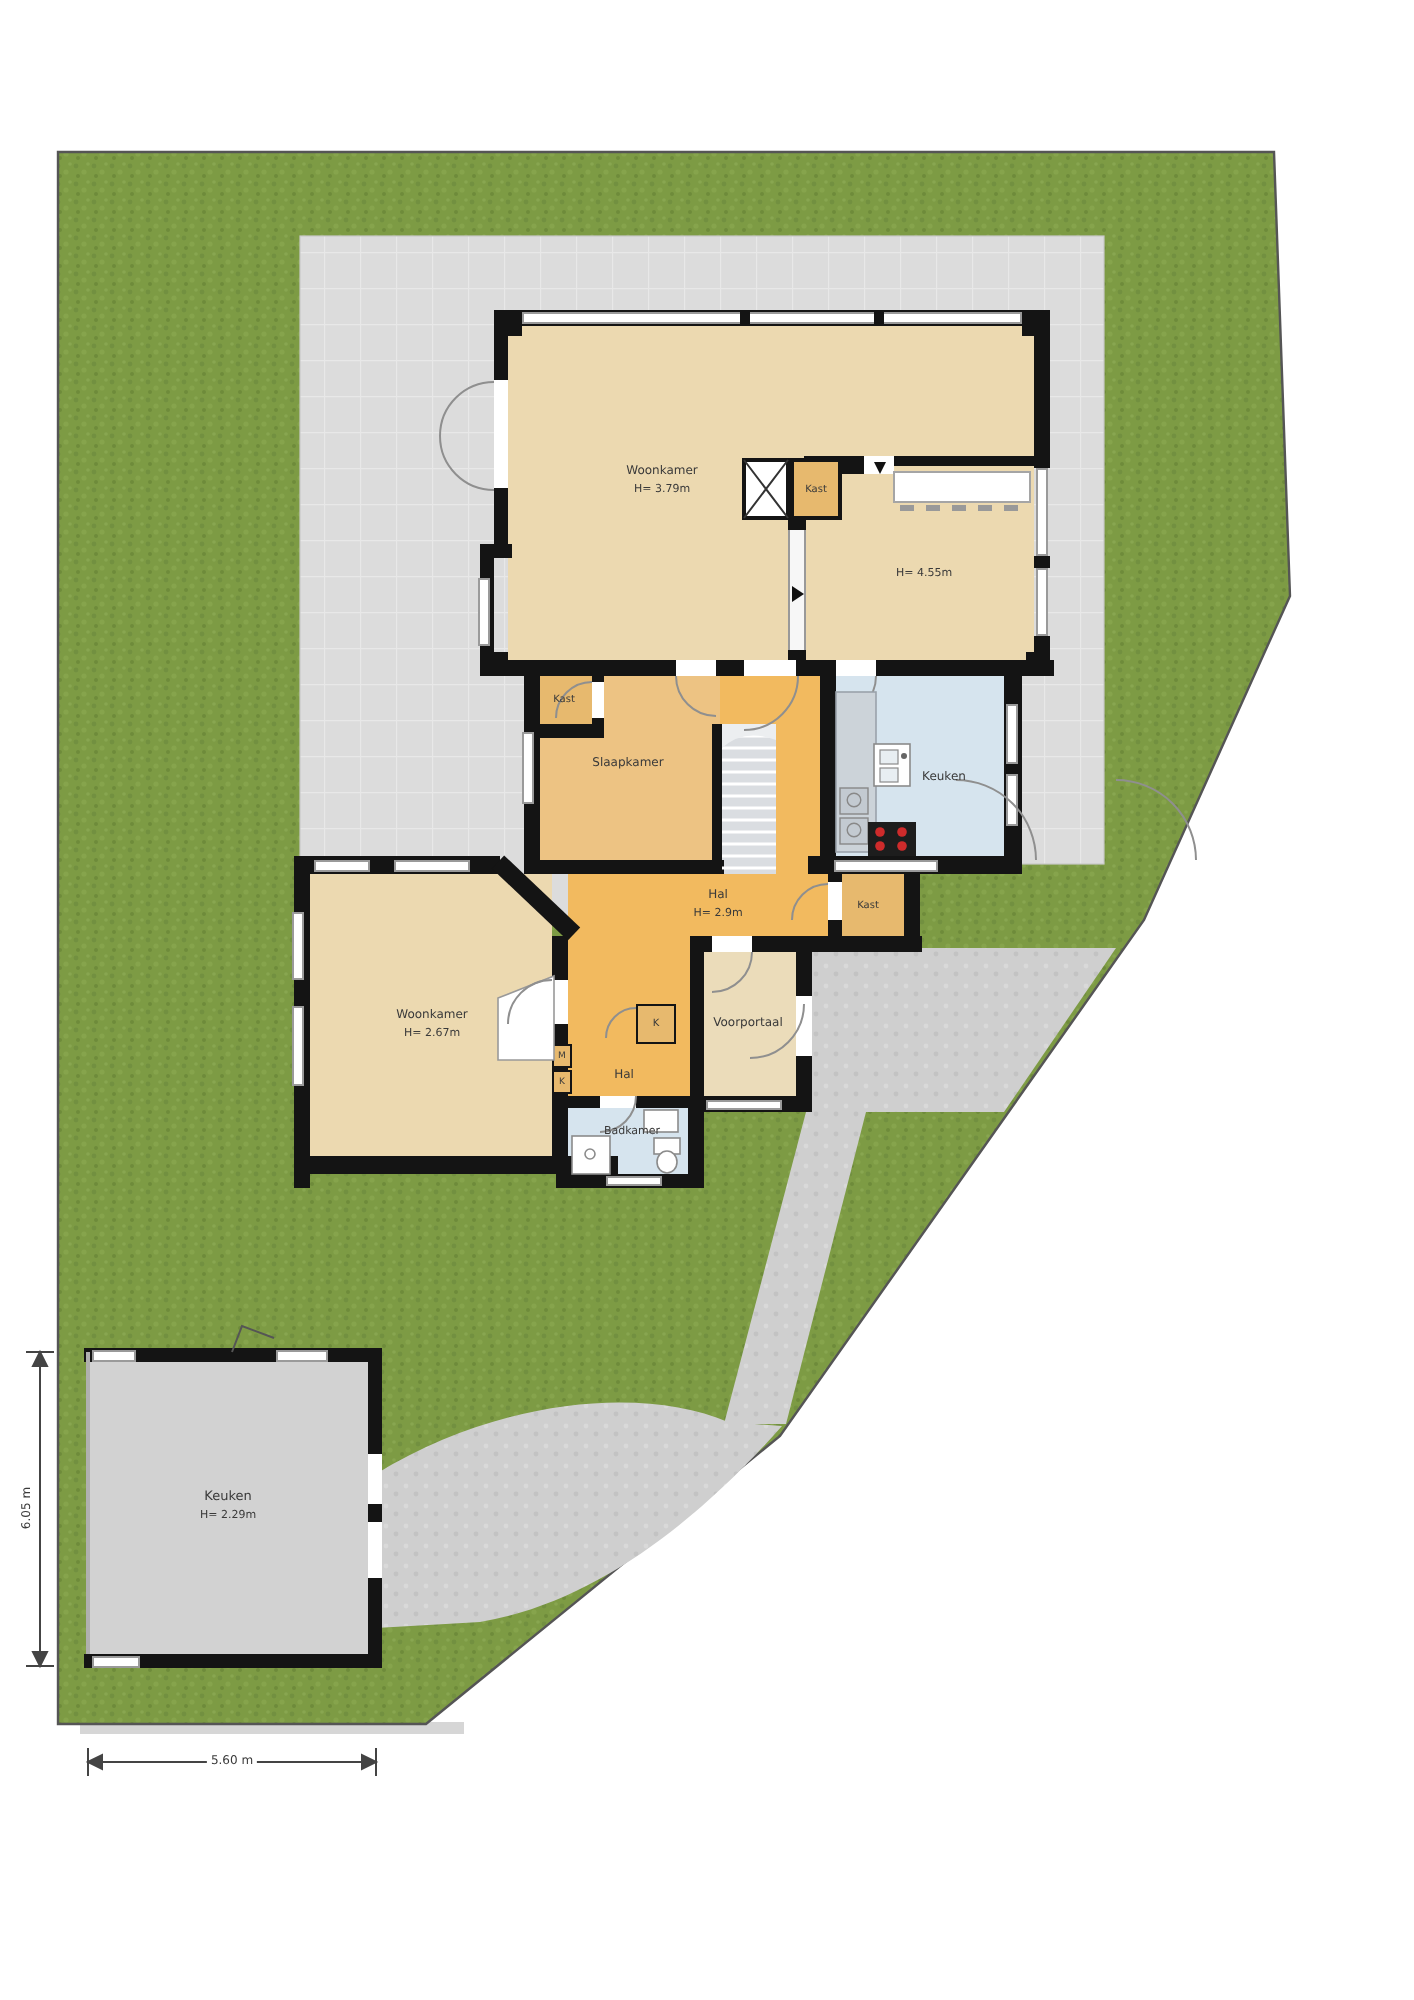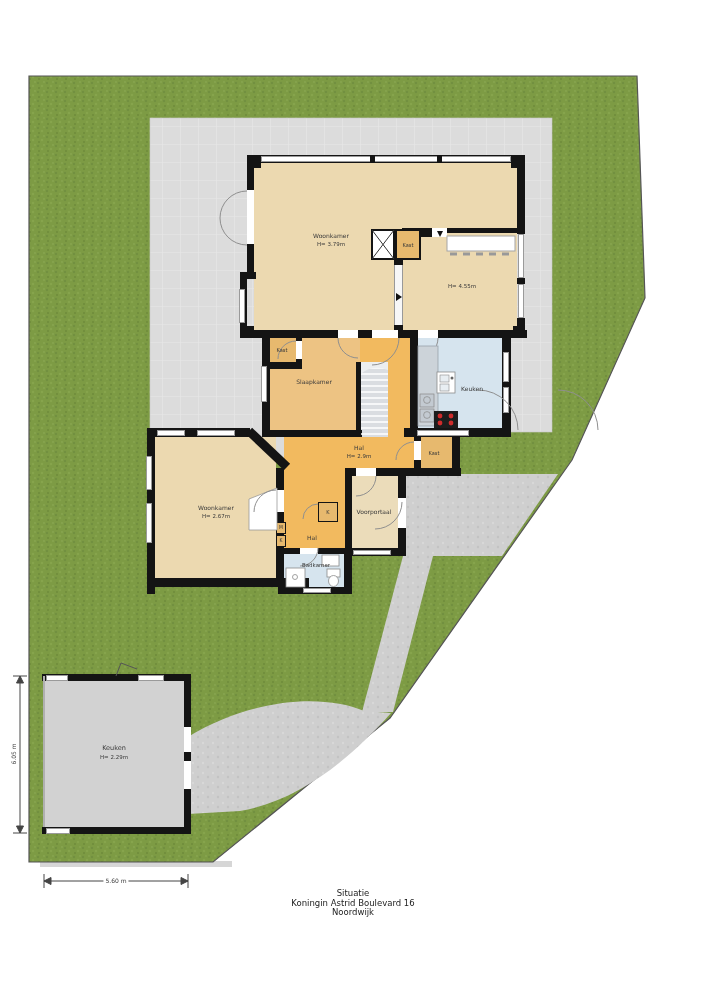--- a/index.html
+++ b/index.html
@@ -224,25 +224,20 @@
       <polygon points="20,676 16.5,683 23.5,683"></polygon>
         <polygon points="20,833 16.5,826 23.5,826"></polygon>
       <line x1="44" y1="881" x2="188" y2="881"></line>
       <line x1="44" y1="874" x2="44" y2="888"></line>
         <line x1="188" y1="874" x2="188" y2="888"></line>
       <polygon points="44,881 51,877.5 51,884.5"></polygon>
         <polygon points="188,881 181,877.5 181,884.5"></polygon>
     </g>
   </svg>
 
-  <div id="title-block">
-    <div>Situatie</div>
-    <div>Koningin Astrid Boulevard 16</div>
-    <div>Noordwijk</div>
-  </div>
 
 <span class="lbl" style="left: 331px; top: 236px; font-size: 6px; transform: translate(-50%, -50%);">Woonkamer</span>
     <span class="lbl" style="left: 331px; top: 244px; font-size: 11px; transform: translate(-50%, -50%) scale(0.5);">H= 3.79m</span>
     <span class="lbl" style="left: 408px; top: 245px; font-size: 10px; transform: translate(-50%, -50%) scale(0.5);">Kast</span>
     <span class="lbl" style="left: 462px; top: 286px; font-size: 11px; transform: translate(-50%, -50%) scale(0.5);">H= 4.55m</span>
     <span class="lbl" style="left: 282px; top: 350px; font-size: 10px; transform: translate(-50%, -50%) scale(0.5);">Kast</span>
     <span class="lbl" style="left: 314px; top: 382px; font-size: 6px; transform: translate(-50%, -50%);">Slaapkamer</span>
     <span class="lbl" style="left: 472px; top: 389px; font-size: 6px; transform: translate(-50%, -50%);">Keuken</span>
     <span class="lbl" style="left: 359px; top: 448px; font-size: 6px; transform: translate(-50%, -50%);">Hal</span>
     <span class="lbl" style="left: 359px; top: 456px; font-size: 11px; transform: translate(-50%, -50%) scale(0.5);">H= 2.9m</span>

